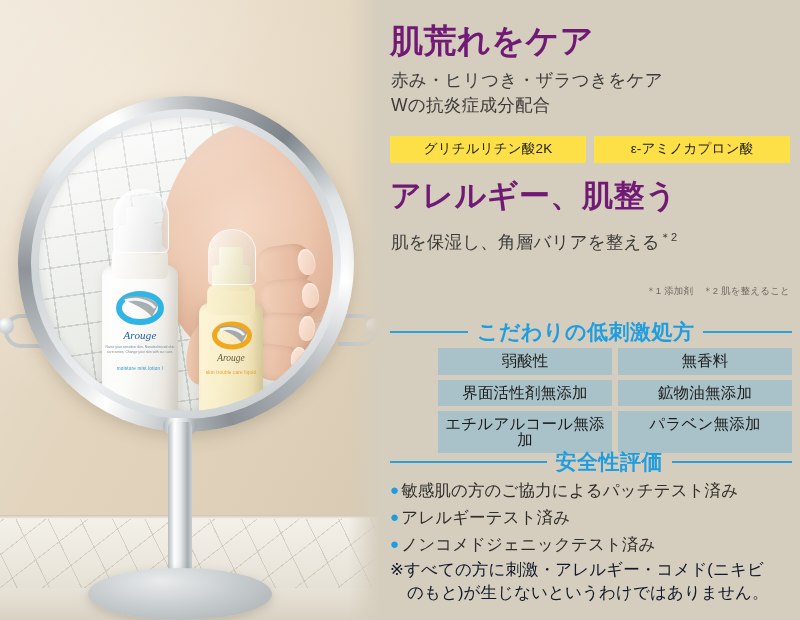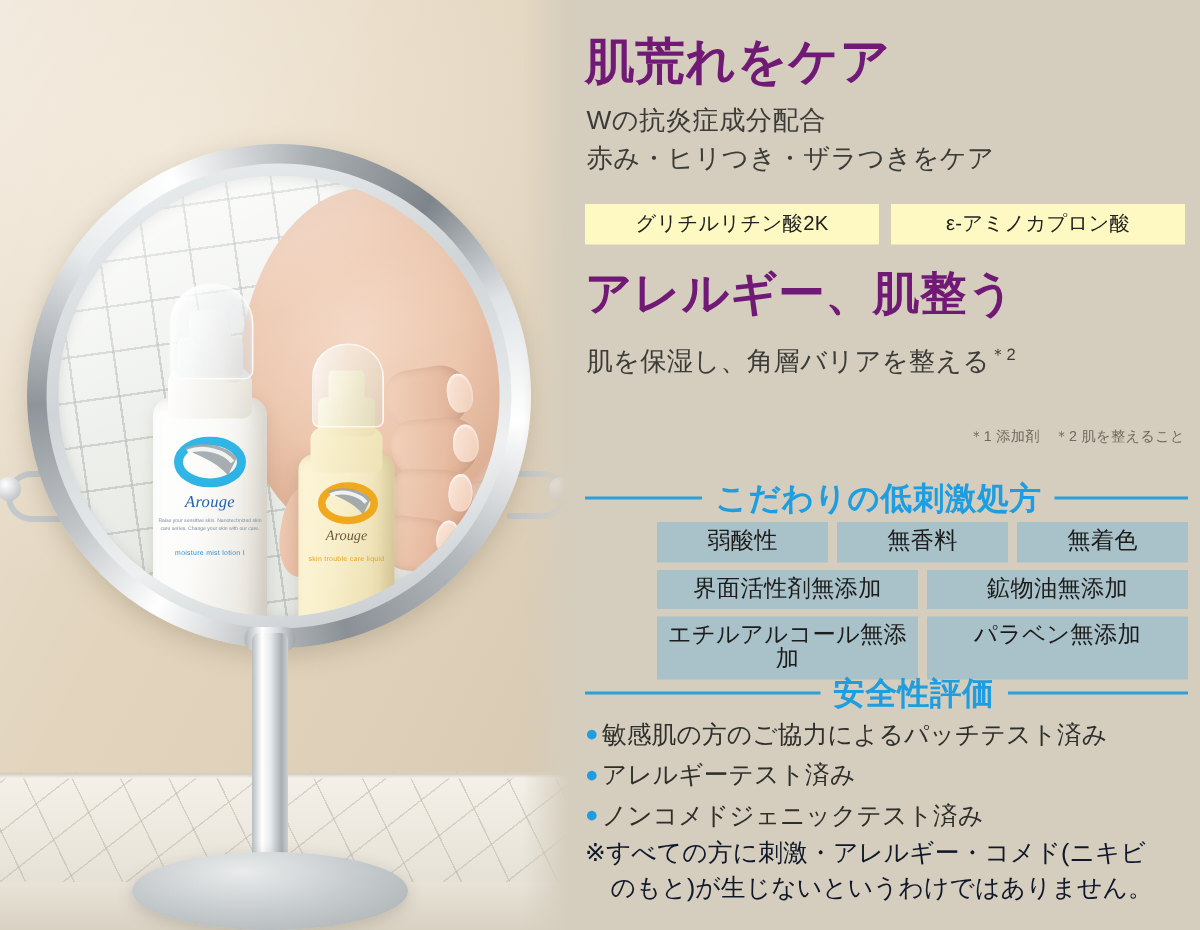--- a/index.html
+++ b/index.html
@@ -276,21 +276,21 @@
   .body1 {
     position: absolute; left: 9px; top: 68px;
     color: #3b3b38; font-size: 17.5px; line-height: 25px;
     letter-spacing: .3px;
   }
   .chips-row {
     position: absolute; left: 8px; top: 136px; width: 400px;
     display: flex; gap: 8px;
   }
   .chip {
-    background: #fef9c3;
+    background: #fde047;
     color: #20201e;
     font-size: 13.5px;
     line-height: 1;
     padding: 6px 0 7px;
     text-align: center;
     flex: 1 1 0;
     letter-spacing: .2px;
   }
   .t2 { position: absolute; left: 8px; top: 180px; font-size: 31px; }
   .body2 {
@@ -433,22 +433,22 @@
     <div class="post-collar"></div>
     <div class="post"></div>
     <div class="base"></div>
     <div class="photo-fade"></div>
   </div>
 
   <div id="content">
 
     <div class="h-blue t1">肌荒れをケア</div>
     <div class="body1">
+      <div>赤み・ヒリつき・ザラつきをケア</div>
       <div>Wの抗炎症成分配合</div>
-      <div>赤み・ヒリつき・ザラつきをケア</div>
     </div>
     <div class="chips-row">
       <div class="chip">グリチルリチン酸2K</div>
       <div class="chip">ε-アミノカプロン酸</div>
     </div>
 
     <div class="h-blue t2">アレルギー、肌整う</div>
     <div class="body2">
       <div>
         <span>肌を保湿し、角層バリアを整える</span><sup>＊2</sup>
@@ -458,21 +458,20 @@
 
     <div class="sec-head" id="sec1">
       <div class="rule rule-l"></div>
       <div class="title">こだわりの低刺激処方</div>
       <div class="rule rule-r"></div>
     </div>
     <div class="badge-grid">
       <div class="badge-line">
         <div class="badge">弱酸性</div>
         <div class="badge">無香料</div>
-        <div class="badge">無着色</div>
       </div>
       <div class="badge-line">
         <div class="badge">界面活性剤無添加</div>
         <div class="badge">鉱物油無添加</div>
       </div>
       <div class="badge-line">
         <div class="badge">エチルアルコール無添加</div>
         <div class="badge">パラベン無添加</div>
       </div>
     </div>

